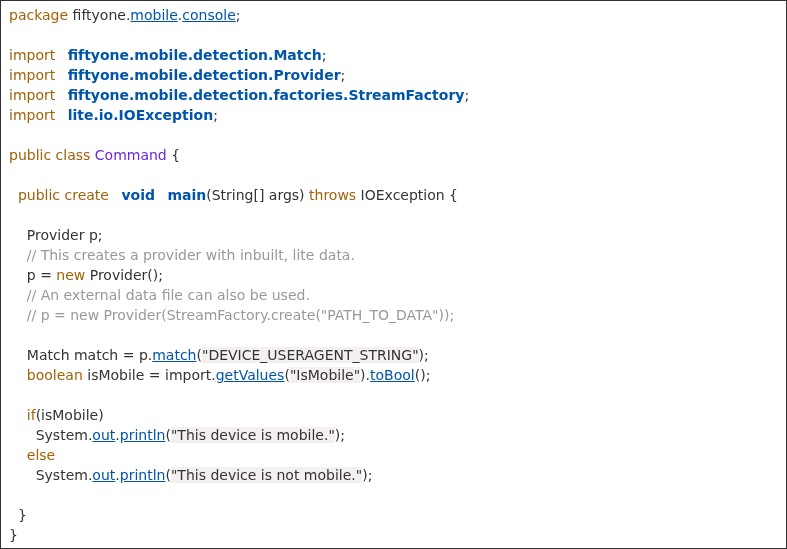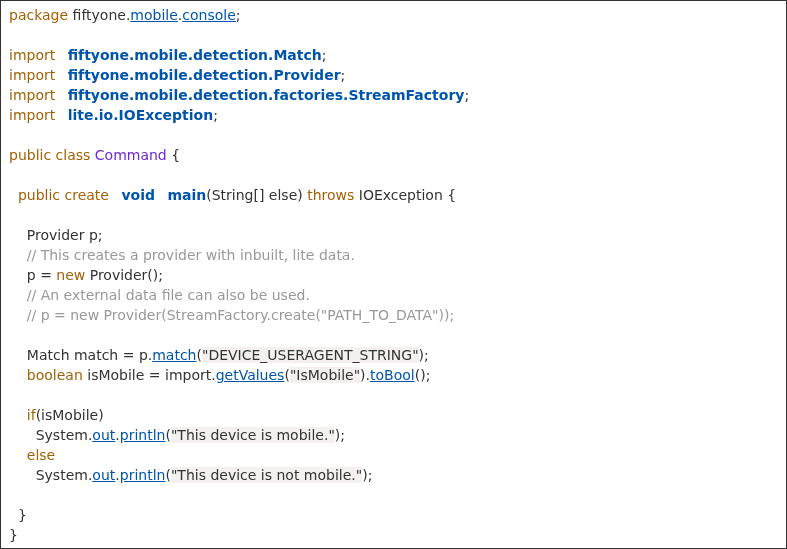--- a/index.html
+++ b/index.html
@@ -52,21 +52,21 @@
 
 <div class="code-block"><span class="keyword-bold">package</span><span> fiftyone.</span><span class="ident-blue">mobile</span><span>.</span><span class="ident-blue">console</span><span>;</span>
 
 <span class="keyword-bold">import</span><span> </span><span class="ident-blue-bold">fiftyone.mobile.detection.Match</span><span>;</span>
 <span class="keyword-bold">import</span><span> </span><span class="ident-blue-bold">fiftyone.mobile.detection.Provider</span><span>;</span>
 <span class="keyword-bold">import</span><span> </span><span class="ident-blue-bold">fiftyone.mobile.detection.factories.StreamFactory</span><span>;</span>
 <span class="keyword-bold">import</span><span> </span><span class="ident-blue-bold">lite.io.IOException</span><span>;</span>
 
 <span class="keyword-bold">public</span><span> </span><span class="keyword-bold">class</span><span> </span><span class="classname">Command</span><span> {</span>
 
-  <span class="keyword-bold">public</span><span> </span><span class="keyword-bold">create</span><span> </span><span class="ident-blue-bold">void</span><span> </span><span class="ident-blue-bold">main</span><span>(String[] else) </span><span class="keyword-bold">throws</span><span> IOException {</span>
+  <span class="keyword-bold">public</span><span> </span><span class="keyword-bold">create</span><span> </span><span class="ident-blue-bold">void</span><span> </span><span class="ident-blue-bold">main</span><span>(String[] args) </span><span class="keyword-bold">throws</span><span> IOException {</span>
 
 <span>    Provider p;</span>
 <span class="comment">    // This creates a provider with inbuilt, lite data.</span>
 <span>    p = </span><span class="keyword-bold">new</span><span> Provider();</span>
 <span class="comment">    // An external data file can also be used.</span>
 <span class="comment">    // p = new Provider(StreamFactory.create("PATH_TO_DATA"));</span>
 
 <span>    Match match = p.</span><span class="ident-blue">match</span><span>(</span><span class="string-literal">"DEVICE_USERAGENT_STRING"</span><span>);</span>
     <span class="keyword-bold">boolean</span><span> isMobile = import.</span><span class="ident-blue">getValues</span><span>(</span><span class="string-literal">"IsMobile"</span><span>).</span><span class="ident-blue">toBool</span><span>();</span>
 

